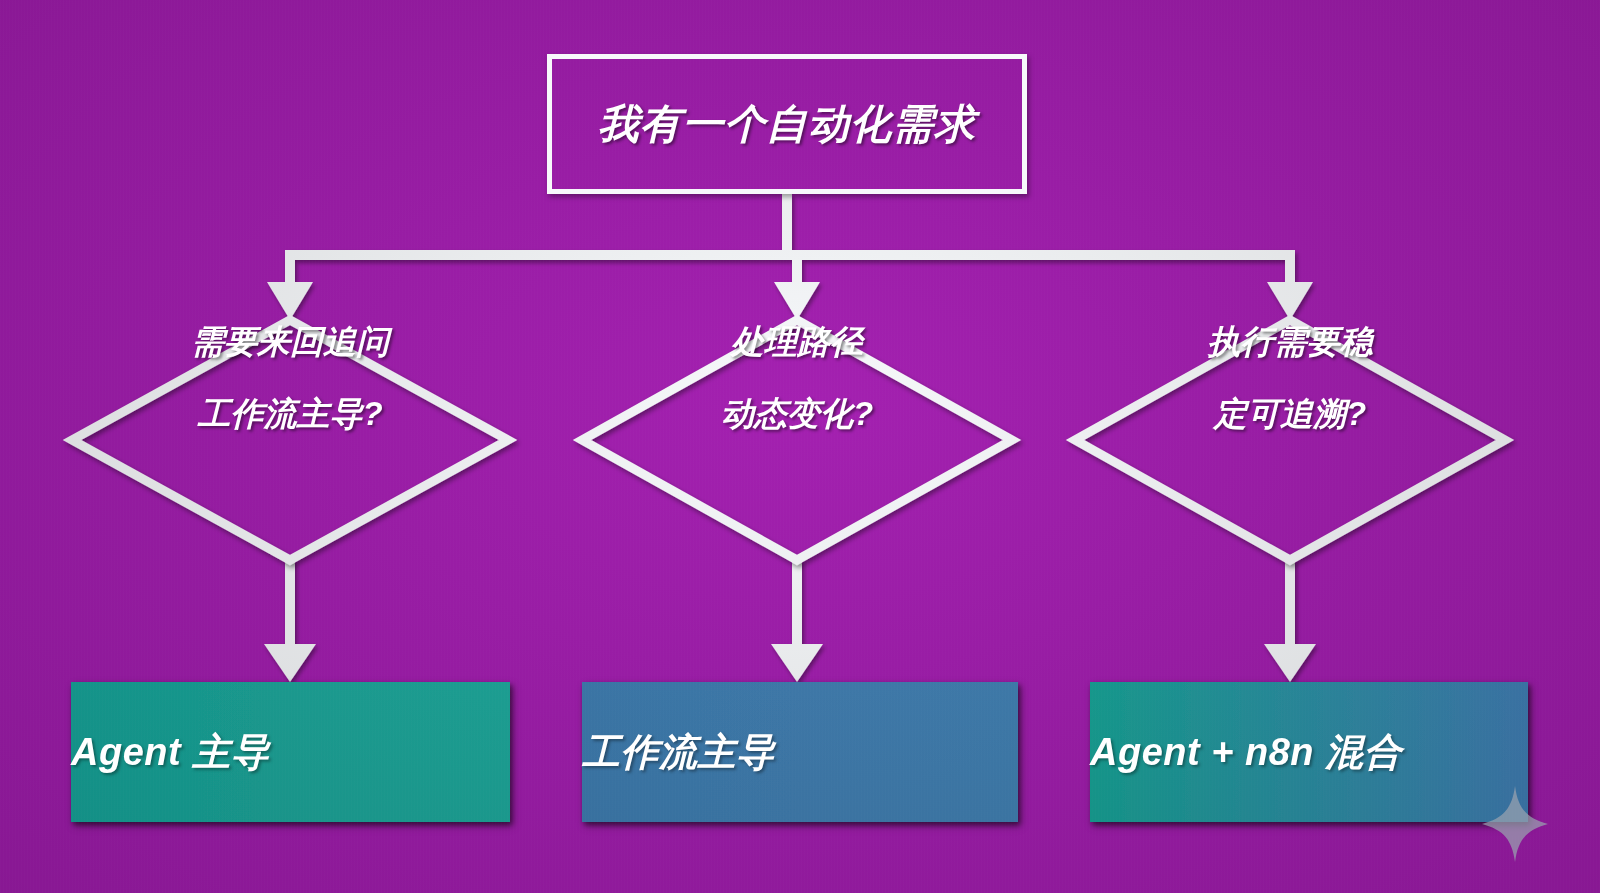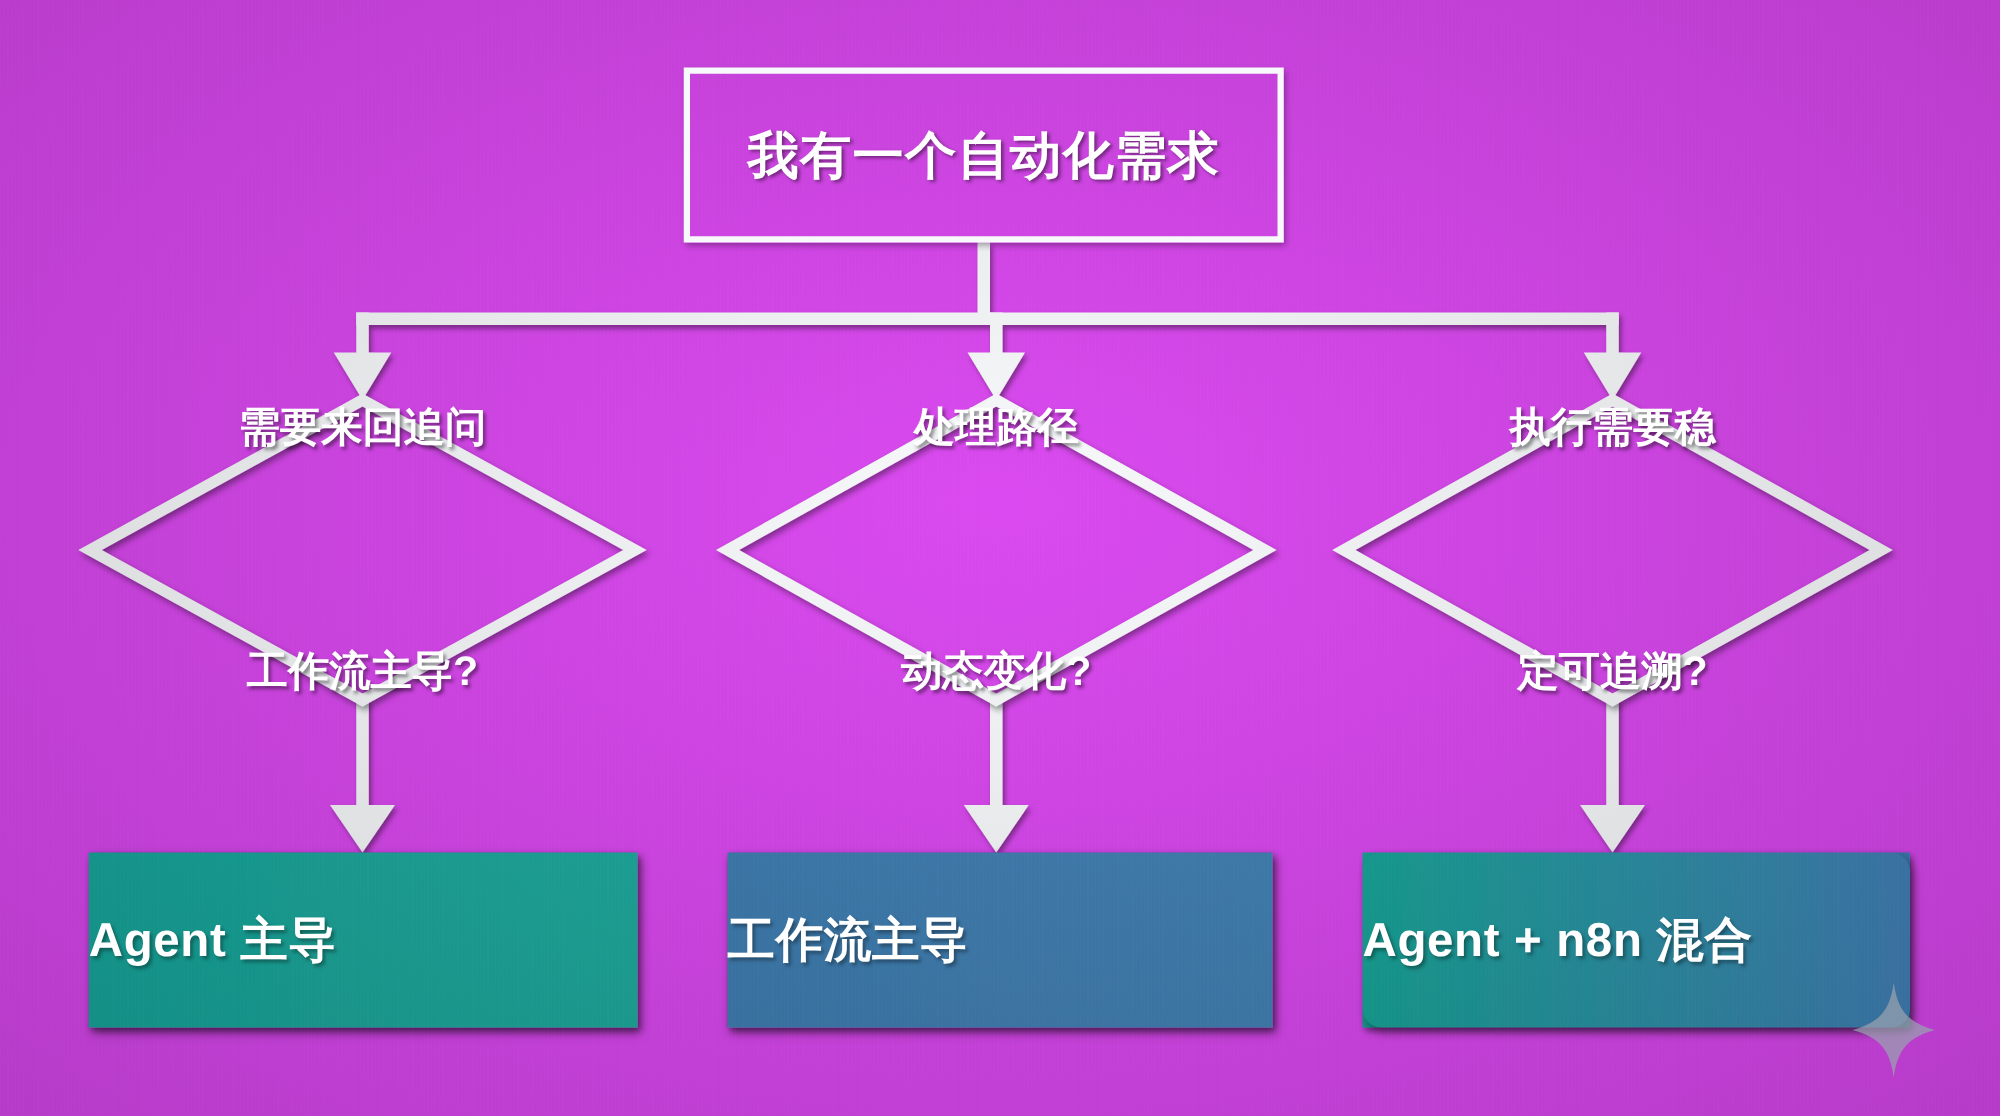--- a/index.html
+++ b/index.html
@@ -5,23 +5,24 @@
 <style>
   html, body {
     margin: 0;
     padding: 0;
     background: #232b3a;
   }
   #stage {
     position: relative;
     width: 1600px;
     height: 893px;
-    background: #d946ef;
+    background: #a21caf;
     overflow: hidden;
     font-family: "Liberation Sans", "DejaVu Sans", sans-serif;
+    font-style: italic;
   }
   
   #stage::after {
     content: "";
     position: absolute;
     inset: 0;
     pointer-events: none;
     background:
       repeating-linear-gradient(90deg, rgba(255,255,255,0.012) 0px, rgba(255,255,255,0.012) 1px, rgba(0,0,0,0) 1px, rgba(0,0,0,0) 3px),
       radial-gradient(ellipse at 50% 45%, rgba(255,255,255,0.02) 0%, rgba(0,0,0,0.16) 100%);
@@ -60,21 +61,21 @@
   }
   .diamond-label {
     position: absolute;
     left: 0;
     top: 0;
     width: 100%;
     height: 100%;
     display: flex;
     flex-direction: column;
     align-items: center;
-    justify-content: space-between;
+    justify-content: flex-start;
     color: #ffffff;
     font-size: 33px;
     font-weight: 700;
     line-height: 1.35;
     text-align: center;
     text-shadow: 2px 2px 3px rgba(0,0,0,0.45);
     white-space: nowrap;
     pointer-events: none;
     gap: 27px;
   }
@@ -92,21 +93,21 @@
   .outcome-label {
     color: #ffffff;
     font-size: 38px;
     font-weight: 700;
     letter-spacing: 0.5px;
     text-shadow: 2px 2px 3px rgba(0,0,0,0.35);
     white-space: nowrap;
   }
   #outcome-0 { left: 71px;   top: 682px; width: 439px; }
   #outcome-1 { left: 582px;  top: 682px; width: 436px; }
-  #outcome-2 { left: 1090px; top: 682px; width: 438px; border-radius: 15px; }
+  #outcome-2 { left: 1090px; top: 682px; width: 438px; }
 
   
   .sparkle {
     position: absolute;
     left: 1482px;
     top: 786px;
     width: 66px;
     height: 76px;
     z-index: 6;
     opacity: 0.72;

